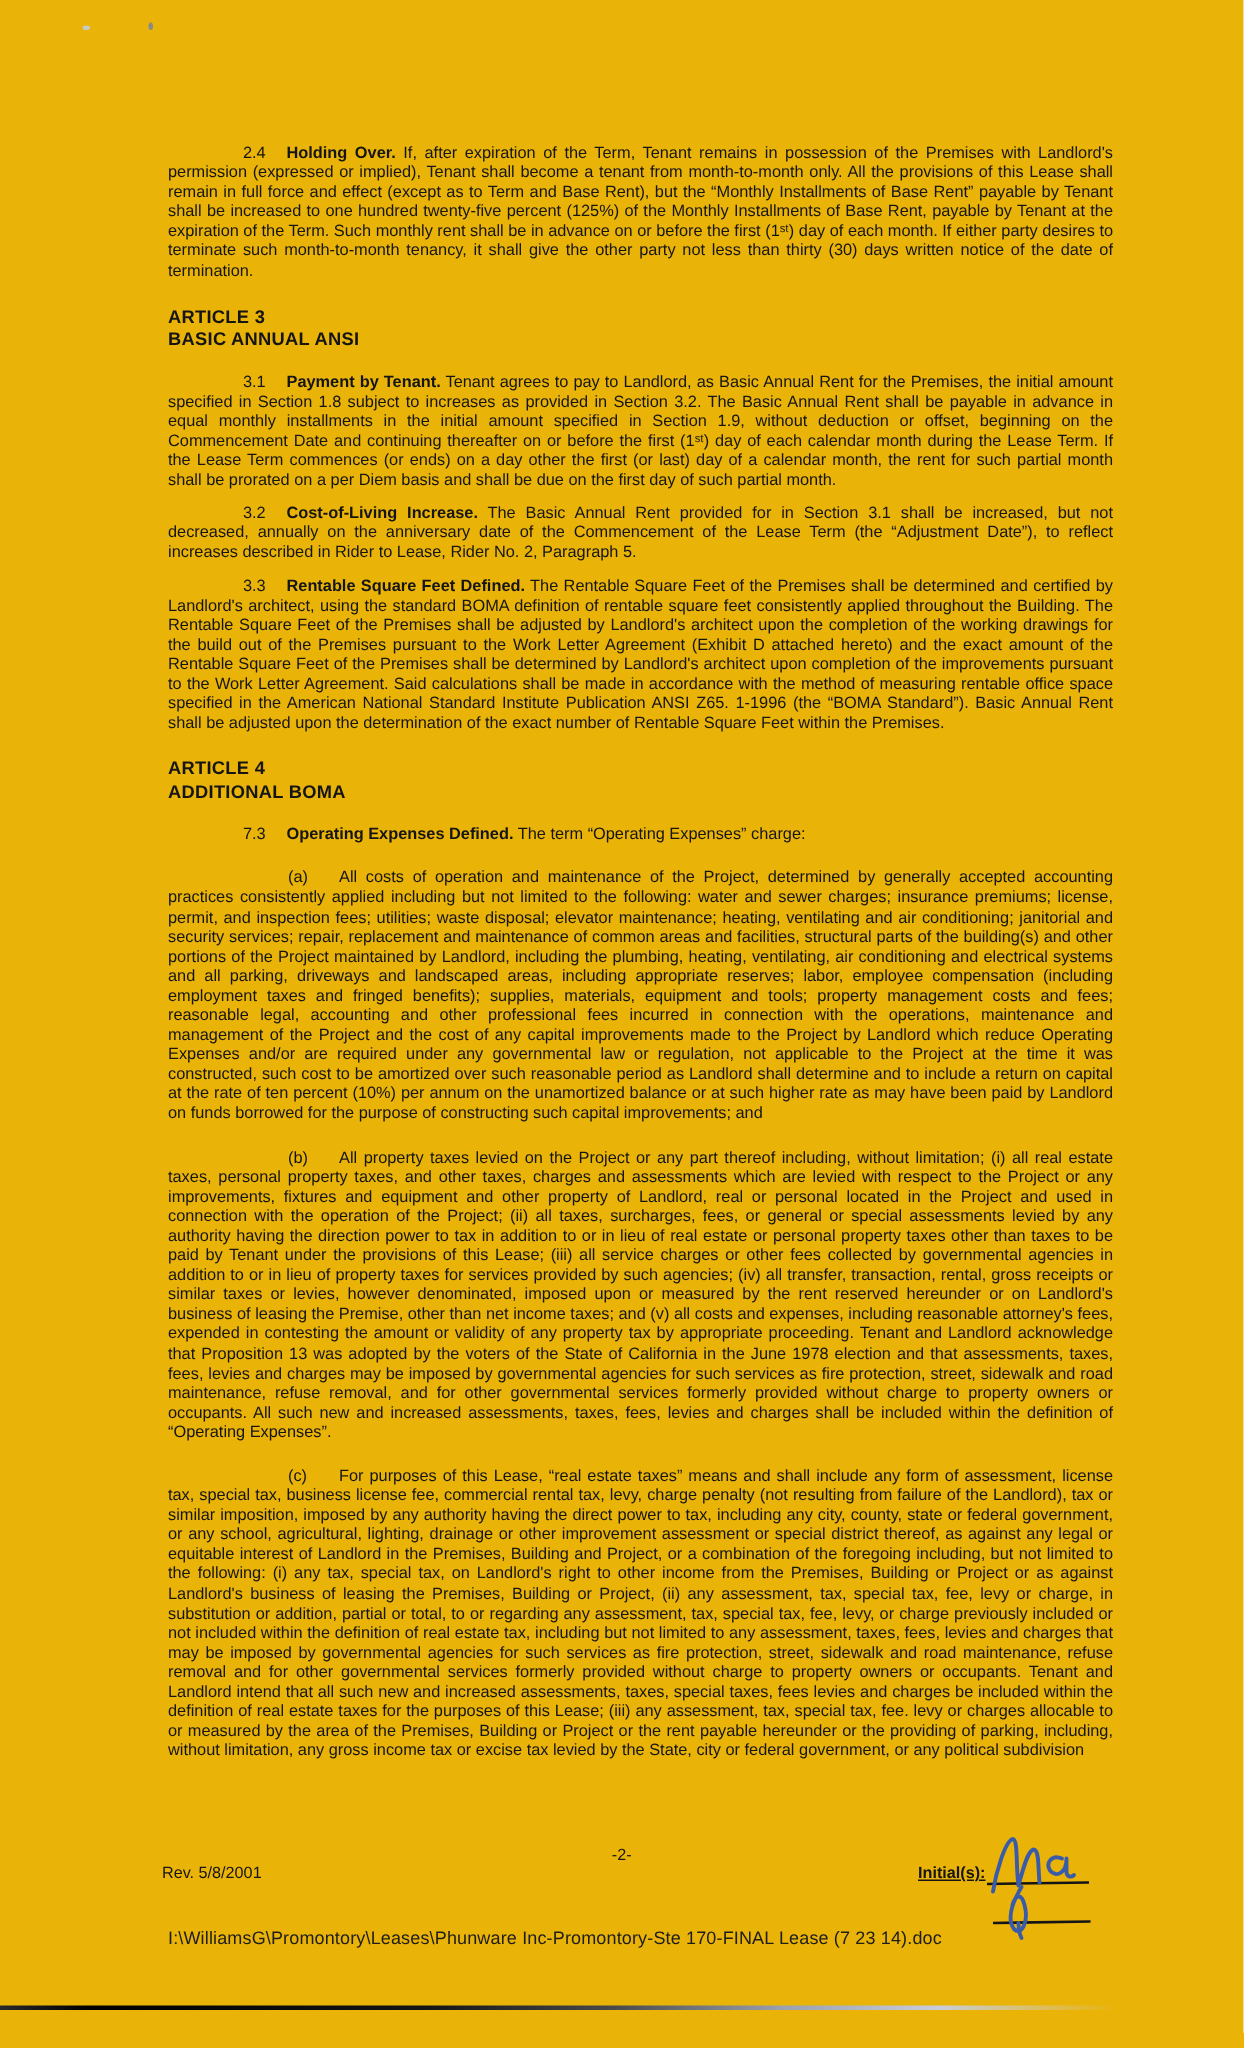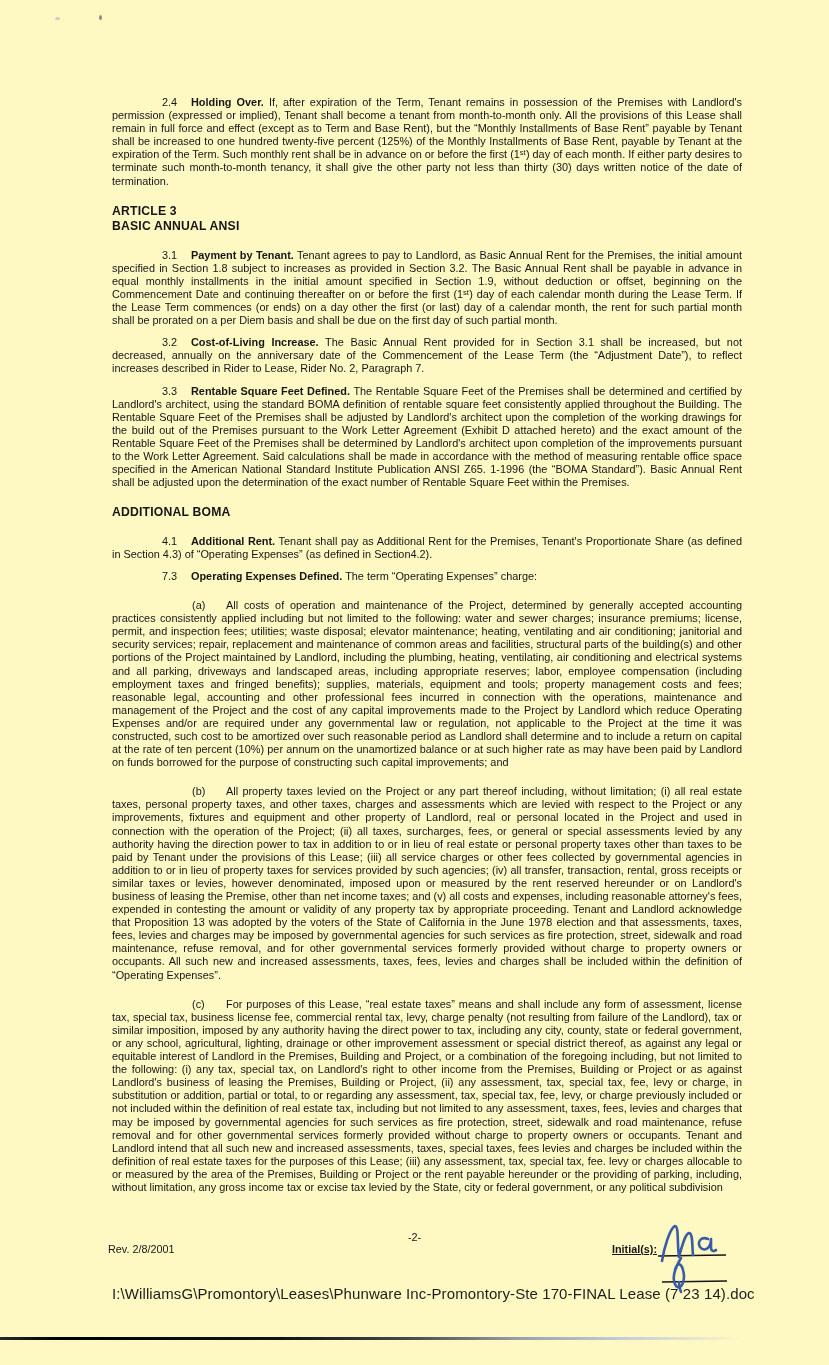--- a/index.html
+++ b/index.html
@@ -1,19 +1,19 @@
 <!DOCTYPE html>
 <html><head>
 <meta charset="utf-8">
 <style>
   html,body{margin:0;padding:0;background:#ffffff;}
   .page{
     position:relative;
     width:829px;height:1365px;
-    background:#fef9c3;
+    background:#eab308;
     font-family:"Liberation Sans", sans-serif;
     color:#151515;
     overflow:hidden;
   }
   .content{
     position:absolute;
     left:112px;top:96px;width:630px;
     font-size:10.9px;line-height:13.1px;
     text-align:justify;
   }
@@ -26,21 +26,21 @@
     font-weight:bold;
     font-size:12.2px;line-height:15.5px;
     margin:16px 0 14px 0;letter-spacing:0.2px;
   }
   .pagenum{
     position:absolute;top:1231px;left:0;width:829px;
     text-align:center;font-size:10.8px;
   }
   .rev{position:absolute;left:108px;top:1243px;font-size:10.8px;}
   .initials-label{position:absolute;left:612px;top:1243px;font-size:10.8px;font-weight:bold;text-decoration:underline;}
-  .filepath{position:absolute;left:112px;top:1285px;font-size:15px;color:#1d1d1d;letter-spacing:0.1px;}
+  .filepath{position:absolute;left:112px;top:1285px;font-size:12px;color:#1d1d1d;letter-spacing:0.1px;}
   .sig{position:absolute;left:650px;top:1218px;}
   .scan-line{
     position:absolute;left:0;top:1337px;width:745px;height:3px;
     background:linear-gradient(90deg,#2a2a2a 0%,#000 8%,#141414 38%,#4a4a4a 55%,#9aa0ad 70%,#c8cdd9 84%,rgba(255,255,255,0) 100%);
   }
   .speck{position:absolute;border-radius:50%;}
   .s1{left:55px;top:17px;width:5px;height:3px;background:#c9c9c9;}
   .s2{left:99px;top:15px;width:3px;height:5px;background:#8a8a8a;}
 </style>
 </head>
@@ -51,34 +51,34 @@
   <div class="speck s1"></div>
   <div class="speck s2"></div>
 
   <div class="content" id="doc-body">
       <p class="sec"><span class="num">2.4</span><span class="ttl">Holding Over.</span> <span class="txt">If, after expiration of the Term, Tenant remains in possession of the Premises with Landlord's permission (expressed or implied), Tenant shall become a tenant from month-to-month only.  All the provisions of this Lease shall remain in full force and effect (except as to Term and Base Rent), but the “Monthly Installments of Base Rent” payable by Tenant shall be increased to one hundred twenty-five percent (125%) of the Monthly Installments of Base Rent, payable by Tenant at the expiration of the Term.  Such monthly rent shall be in advance on or before the first (1ˢᵗ) day of each month.  If either party desires to terminate such month-to-month tenancy, it shall give the other party not less than thirty (30) days written notice of the date of termination.</span></p>
       <div class="article">
         <div>ARTICLE 3</div>
         <div>BASIC ANNUAL ANSI</div>
       </div>
       <p class="sec"><span class="num">3.1</span><span class="ttl">Payment by Tenant.</span> <span class="txt">Tenant agrees to pay to Landlord, as Basic Annual Rent for the Premises, the initial amount specified in Section 1.8 subject to increases as provided in Section 3.2.  The Basic Annual Rent shall be payable in advance in equal monthly installments in the initial amount specified in Section 1.9, without deduction or offset, beginning on the Commencement Date and continuing thereafter on or before the first (1ˢᵗ) day of each calendar month during the Lease Term.  If the Lease Term commences (or ends) on a day other the first (or last) day of a calendar month, the rent for such partial month shall be prorated on a per Diem basis and shall be due on the first day of such partial month.</span></p>
-      <p class="sec"><span class="num">3.2</span><span class="ttl">Cost-of-Living Increase.</span> <span class="txt">The Basic Annual Rent provided for in Section 3.1 shall be increased, but not decreased, annually on the anniversary date of the Commencement of the Lease Term (the “Adjustment Date”), to reflect increases described in Rider to Lease, Rider No. 2, Paragraph 7.</span></p>
+      <p class="sec"><span class="num">3.2</span><span class="ttl">Cost-of-Living Increase.</span> <span class="txt">The Basic Annual Rent provided for in Section 3.1 shall be increased, but not decreased, annually on the anniversary date of the Commencement of the Lease Term (the “Adjustment Date”), to reflect increases described in Rider to Lease, Rider No. 2, Paragraph 5.</span></p>
       <p class="sec"><span class="num">3.3</span><span class="ttl">Rentable Square Feet Defined.</span> <span class="txt">The Rentable Square Feet of the Premises shall be determined and certified by Landlord's architect, using the standard BOMA definition of rentable square feet consistently applied throughout the Building.  The Rentable Square Feet of the Premises shall be adjusted by Landlord's architect upon the completion of the working drawings for the build out of the Premises pursuant to the Work Letter Agreement (Exhibit D attached hereto) and the exact amount of the Rentable Square Feet of the Premises shall be determined by Landlord's architect upon completion of the improvements pursuant to the Work Letter Agreement.  Said calculations shall be made in accordance with the method of measuring rentable office space specified in the American National Standard Institute Publication ANSI Z65. 1-1996 (the “BOMA Standard”).  Basic Annual Rent shall be adjusted upon the determination of the exact number of Rentable Square Feet within the Premises.</span></p>
       <div class="article">
+        <div>ARTICLE 4</div>
         <div>ADDITIONAL BOMA</div>
       </div>
-      <p class="sec"><span class="num">4.1</span><span class="ttl">Additional Rent.</span> <span class="txt">Tenant shall pay as Additional Rent for the Premises, Tenant's Proportionate Share (as defined in Section 4.3) of “Operating Expenses” (as defined in Section4.2).</span></p>
       <p class="sec"><span class="num">7.3</span><span class="ttl">Operating Expenses Defined.</span> <span class="txt">The term “Operating Expenses” charge:</span></p>
       <p class="sub"><span class="lbl">(a)</span><span class="txt">All costs of operation and maintenance of the Project, determined by generally accepted accounting practices consistently applied including but not limited to the following:  water and sewer charges; insurance premiums; license, permit, and inspection fees; utilities; waste disposal; elevator maintenance; heating, ventilating and air conditioning; janitorial and security services; repair, replacement and maintenance of common areas and facilities, structural parts of the building(s) and other portions of the Project maintained by Landlord, including the plumbing, heating, ventilating, air conditioning and electrical systems and all parking, driveways and landscaped areas, including appropriate reserves; labor, employee compensation (including employment taxes and fringed benefits); supplies, materials, equipment and tools; property management costs and fees; reasonable legal, accounting and other professional fees incurred in connection with the operations, maintenance and management of the Project and the cost of any capital improvements made to the Project by Landlord which reduce Operating Expenses and/or are required under any governmental law or regulation, not applicable to the Project at the time it was constructed, such cost to be amortized over such reasonable period as Landlord shall determine and to include a return on capital at the rate of ten percent (10%) per annum on the unamortized balance or at such higher rate as may have been paid by Landlord on funds borrowed for the purpose of constructing such capital improvements; and</span></p>
       <p class="sub"><span class="lbl">(b)</span><span class="txt">All property taxes levied on the Project or any part thereof including, without limitation; (i) all real estate taxes, personal property taxes, and other taxes, charges and assessments which are levied with respect to the Project or any improvements, fixtures and equipment and other property of Landlord, real or personal located in the Project and used in connection with the operation of the Project; (ii) all taxes, surcharges, fees, or general or special assessments levied by any authority having the direction power to tax in addition to or in lieu of real estate or personal property taxes other than taxes to be paid by Tenant under the provisions of this Lease; (iii) all service charges or other fees collected by governmental agencies in addition to or in lieu of property taxes for services provided by such agencies; (iv) all transfer, transaction, rental, gross receipts or similar taxes or levies, however denominated, imposed upon or measured by the rent reserved hereunder or on Landlord's business of leasing the Premise, other than net income taxes; and (v) all costs and expenses, including reasonable attorney's fees, expended in contesting the amount or validity of any property tax by appropriate proceeding.  Tenant and Landlord acknowledge that Proposition 13 was adopted by the voters of the State of California in the June 1978 election and that assessments, taxes, fees, levies and charges may be imposed by governmental agencies for such services as fire protection, street, sidewalk and road maintenance, refuse removal, and for other governmental services formerly provided without charge to property owners or occupants.  All such new and increased assessments, taxes, fees, levies and charges shall be included within the definition of “Operating Expenses”.</span></p>
       <p class="sub"><span class="lbl">(c)</span><span class="txt">For purposes of this Lease, “real estate taxes” means and shall include any form of assessment, license tax, special tax, business license fee, commercial rental tax, levy, charge penalty (not resulting from failure of the Landlord), tax or similar imposition, imposed by any authority having the direct power to tax, including any city, county, state or federal government, or any school, agricultural, lighting, drainage or other improvement assessment or special district thereof, as against any legal or equitable interest of Landlord in the Premises, Building and Project, or a combination of the foregoing including, but not limited to the following: (i) any tax, special tax, on Landlord's right to other income from the Premises, Building or Project or as against Landlord's business of leasing the Premises, Building or Project, (ii) any assessment, tax, special tax, fee, levy or charge, in substitution or addition, partial or total, to or regarding any assessment, tax, special tax, fee, levy, or charge previously included or not included within the definition of real estate tax, including but not limited to any assessment, taxes, fees, levies and charges that may be imposed by governmental agencies for such services as fire protection, street, sidewalk and road maintenance, refuse removal and for other governmental services formerly provided without charge to property owners or occupants.  Tenant and Landlord intend that all such new and increased assessments, taxes, special taxes, fees levies and charges be included within the definition of real estate taxes for the purposes of this Lease; (iii) any assessment, tax, special tax, fee. levy or charges allocable to or measured by the area of the Premises, Building or Project or the rent payable hereunder or the providing of parking, including, without limitation, any gross income tax or excise tax levied by the State, city or federal government, or any political subdivision</span></p>
     </div>
 
   <div class="pagenum">-2-</div>
-  <div class="rev">Rev. 2/8/2001</div>
+  <div class="rev">Rev. 5/8/2001</div>
   <div class="initials-label">Initial(s):</div>
 
   <svg class="sig" width="85" height="78" viewBox="0 0 85 78">
     <line x1="8" y1="38" x2="76" y2="37" stroke="#151515" stroke-width="1.7"></line>
     <line x1="12" y1="64" x2="77" y2="63" stroke="#151515" stroke-width="1.7"></line>
     <g fill="none" stroke="#3a5ca8" stroke-width="2.6" stroke-linecap="round" stroke-linejoin="round">
       <path d="M12,43 C14,30 20,10 25,8 C29,8 27,26 29,39 C32,28 35,16 39,15 C43,15 42,28 43,37"></path>
       <path d="M58,21 C51,18 47,24 50,29 C54,34 61,31 61,21 L61,30 C61,33 64,34 66,32"></path>
       <path d="M31,40 C25,50 21,61 26,68 C31,73 36,63 33,52 C31,44 27,45 25,52"></path>
       <path d="M29,64 C29,68 30,72 31,74"></path>

